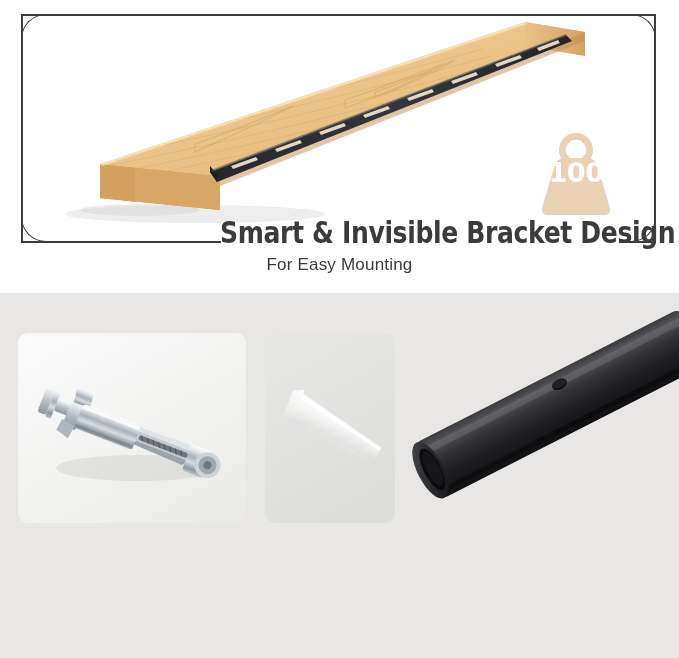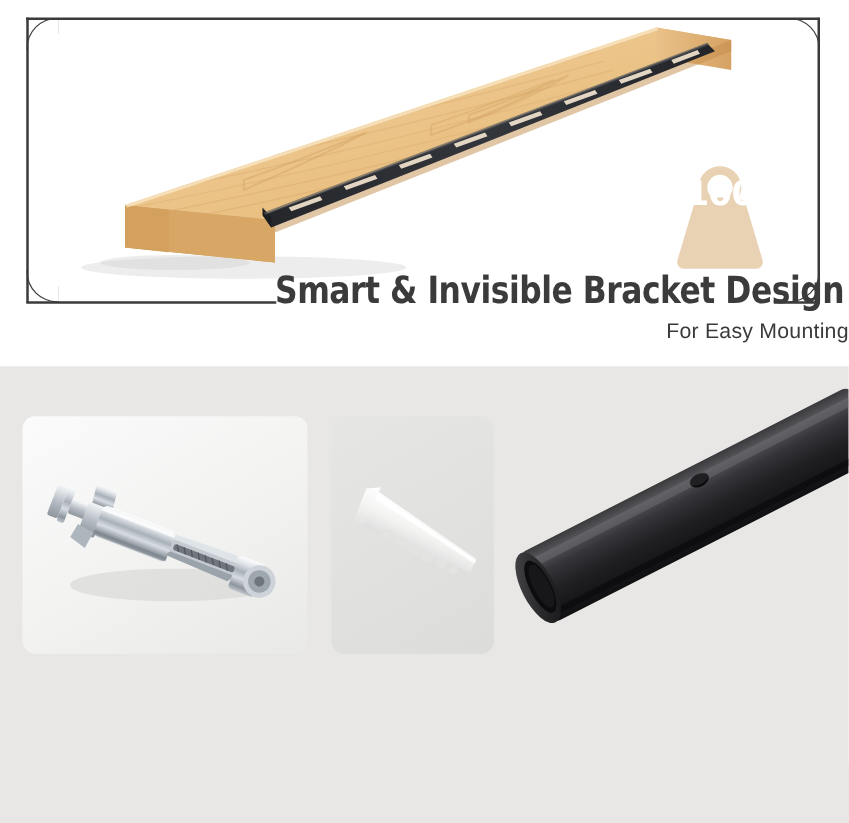--- a/index.html
+++ b/index.html
@@ -47,39 +47,39 @@
 
   
   #weight-badge {
     position:absolute; left:528px; top:131px; width:96px; height:88px;
   }
   #weight-badge .num, #weight-badge .unit {
     position:absolute; left:0; width:100%; text-align:center;
     color:#ffffff; font-weight:bold; letter-spacing:-0.5px;
     font-family:"DejaVu Sans", sans-serif;
   }
-  #weight-badge .num  { top:9px; font-size:27px;text-align:center; }
+  #weight-badge .num  { top:26px; font-size:27px;text-align:center; }
   #weight-badge .unit { top:52px; font-size:23px; }
 
   
   #headline {
     position:absolute; left:220px; top:218px; width:400px; height:32px;
     color:#3b3b3b;
     font-family:"DejaVu Sans Condensed","Liberation Sans Narrow","Liberation Sans",sans-serif;
     font-weight:bold;
     font-size:30px;
     line-height:30px;
     letter-spacing:-0.4px;
     transform:scaleX(0.93);
     transform-origin:left center;
     white-space:nowrap;
   }
   #subhead {
     position:absolute; left:0; top:255px; width:679px;
-    text-align:right; font-size:17px; color:#3a3a3a;
+    text-align:center; font-size:17px; color:#3a3a3a;
     letter-spacing:0.2px;
   }
 
   
   #bottom-panel {
     position:absolute; left:0; top:293px; width:679px; height:365px;
     background:#e8e7e5; overflow:hidden;
   }
   #white-gap {
     position:absolute; left:0; top:289px; width:679px; height:4px;

